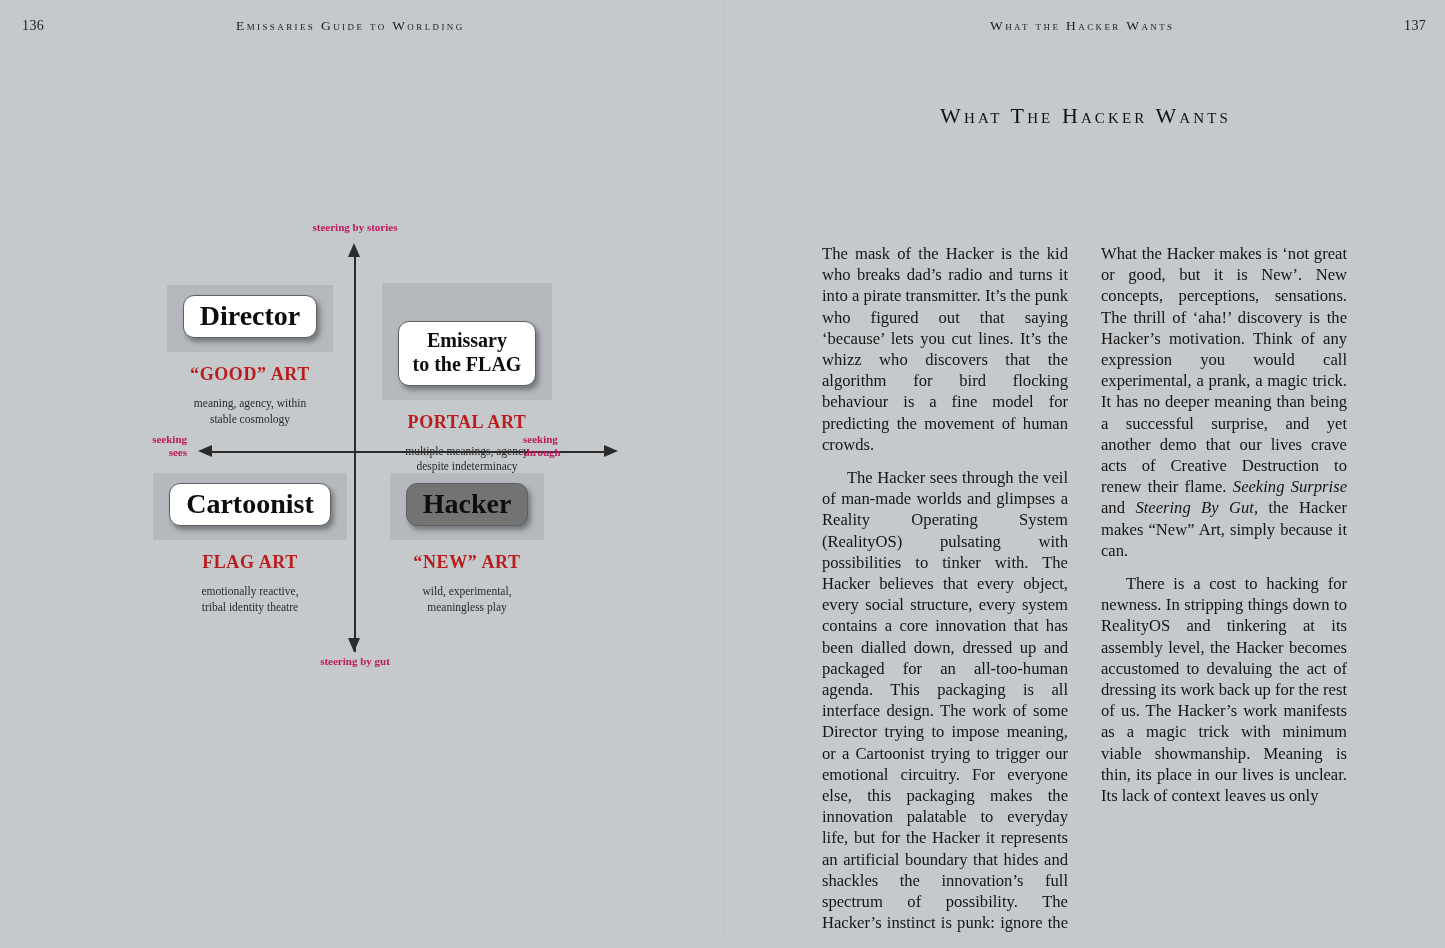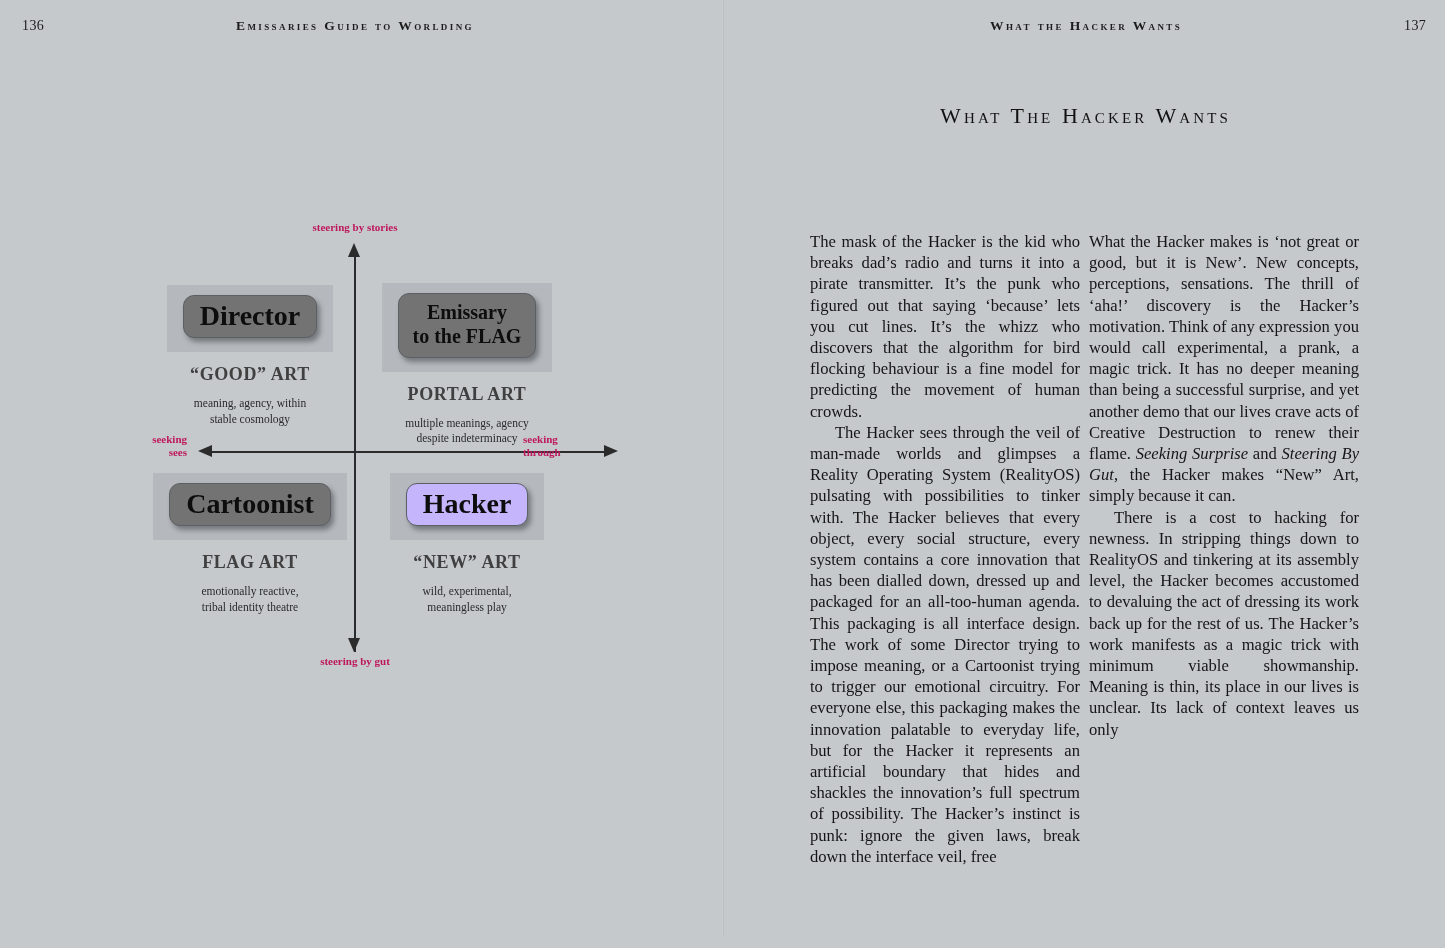--- a/index.html
+++ b/index.html
@@ -31,21 +31,21 @@
 
   
   .runhead {
     position: absolute;
     top: 18px;
     font-size: 13.5px;
     letter-spacing: 2.4px;
     color: #1c1c1c;
     white-space: nowrap;
   }
-  .runhead.small-caps { font-variant: small-caps; font-weight: 700; }
+  .runhead.small-caps { font-variant: small-caps; font-weight: 400; }
   .folio {
     position: absolute;
     top: 18px;
     font-size: 14px;
     color: #1c1c1c;
     letter-spacing: 0.4px;
   }
   #folio-left  { left: 22px; }
   #head-left   { left: 236px; }
   #head-right  { left: 990px; }
@@ -140,44 +140,45 @@
   .chip-wrap {
     position: relative;
     display: inline-block;
     padding: 10px 16px 14px 16px;
     background: rgba(120,126,131,0.20);
   }
   .chip {
     display: inline-block;
     border: 1.3px solid #5b6065;
     border-radius: 11px;
-    background: #737373;
+    background: #ffffff;
     box-shadow: 3px 4px 5px rgba(40,44,48,0.45);
     padding: 4px 16px 6px 16px;
     font-weight: 700;
     font-size: 28px;
     line-height: 1.12;
     color: #0d0d0d;
     white-space: nowrap;
   }
   .chip.two-line {
     font-size: 20px;
     padding: 6px 14px 8px 14px;
     line-height: 1.22;
     white-space: normal;
+    margin-top: 28px;
   }
   .chip.bright {
-    background: #c4b5fd;
+    background: #737373;
   }
   .quad-type {
     margin-top: 12px;
     font-size: 18px;
     font-weight: 700;
     letter-spacing: 0.6px;
-    color: #404040;
+    color: #b91c1c;
     white-space: nowrap;
   }
   .quad-desc {
     margin-top: 11px;
     font-size: 11.5px;
     line-height: 1.32;
     color: #2a2a2a;
   }
 
   
@@ -186,21 +187,21 @@
     top: 231px;
     width: 270px;
     font-size: 16.6px;
     line-height: 21.2px;
     text-align: justify;
     color: #151515;
     hyphens: none;
   }
   #col-1 { left: 810px; }
   #col-2 { left: 1089px; }
-  .col p { margin: 0; }
+  .col p { margin: 12px; }
   .col p + p { text-indent: 1.5em; }
   .col em { font-style: italic; }
 </style>
 </head>
 <body>
 
 <div class="spread">
 
   <div class="gutter"></div>
 

